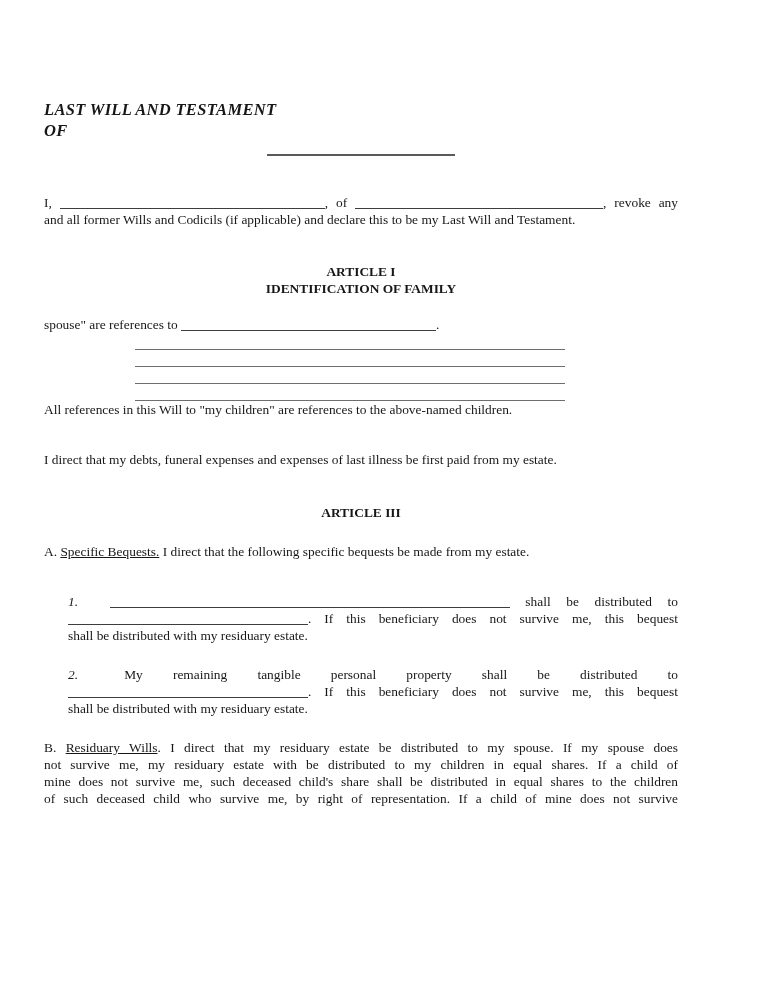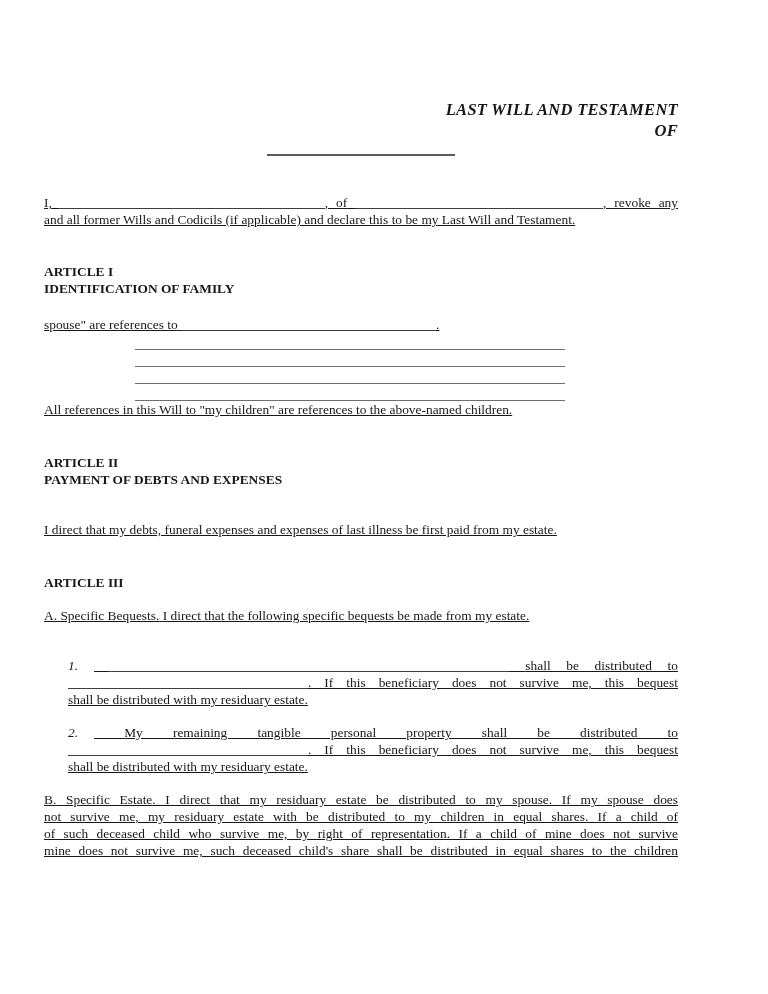--- a/index.html
+++ b/index.html
@@ -8,39 +8,39 @@
     width: 768px;
     height: 994px;
     background: #ffffff;
     overflow: hidden;
     font-family: "Liberation Serif", serif;
     color: #171717;
     font-size: 13.4px;
   }
   .content { padding: 99px 90px 0 44px; } 
 
-  .ln { line-height: 17px; text-decoration: underline; }
+  .ln { line-height: 17px; }
   .just { text-align: justify; text-align-last: justify; white-space: nowrap; }
 
-  .title-block { text-align: right; }
+  .title-block { text-align: left; }
   .title-line {
     font-weight: bold;
     font-style: italic;
     font-size: 16.5px;
     line-height: 21px;
     letter-spacing: 0.3px;
   }
   .name-line {
     width: 188px;
     height: 0;
     margin: 13px auto 0 auto;
     border-bottom: 2px solid #5a5a5a;
   }
 
-  .heading { font-weight: bold; line-height: 17px; }
+  .heading { font-weight: bold; line-height: 17px; text-align: center; }
 
   .blank {
     display: inline-block;
     height: 12px;
     vertical-align: -2px;
     border-bottom: 1px solid #3d3d3d;
   }
   .w265 { width: 265px; }
   .w248 { width: 248px; }
   .w258 { width: 258px; }
@@ -56,21 +56,21 @@
   }
 
   .indent { padding-left: 24px; }
   .num { display: inline-block; width: 26px; font-style: italic; }
   .u { text-decoration: underline; }
 
   .mt38 { margin-top: 38px; }
   .mt36 { margin-top: 36px; }
   .mt35 { margin-top: 35px; }
   .mt19 { margin-top: 19px; }
-  .mt18 { margin-top: 16px; }
+  .mt18 { margin-top: 22px; }
   .mt17 { margin-top: 33px; }
 </style>
 </head>
 <body>
 
 <div class="page">
   <div class="content">
 
     <div class="title-block">
       <div class="title-line">LAST WILL AND TESTAMENT</div>
@@ -102,24 +102,20 @@
 
     <div>
       <div class="child-line"></div>
       <div class="child-line"></div>
       <div class="child-line"></div>
       <div class="child-line"></div>
     </div>
 
     <div class="ln">All references in this Will to "my children" are references to the above-named children.</div>
 
-    <div class="heading mt36">
-      <div>ARTICLE II</div>
-      <div>PAYMENT OF DEBTS AND EXPENSES</div>
-    </div>
 
     <div class="ln mt17">I direct that my debts, funeral expenses and expenses of last illness be first paid from my estate.</div>
 
     <div class="heading mt36">
       <div>ARTICLE III</div>
     </div>
 
     <div class="ln mt18">
       <span>A.</span>
       <span class="u">Specific Bequests.</span>
@@ -145,21 +141,21 @@
       </div>
       <div class="ln just">
         <span class="blank w240"></span><span>.  If this beneficiary does not survive me, this bequest</span>
       </div>
       <div class="ln">shall be distributed with my residuary estate.</div>
     </div>
 
     <div class="mt18">
       <div class="ln just">
         <span>B.</span>
-        <span class="u">Specific Estate</span><span>.  I direct that my residuary estate be distributed to my spouse.  If my spouse does</span>
+        <span class="u">Residuary Wills</span><span>.  I direct that my residuary estate be distributed to my spouse.  If my spouse does</span>
       </div>
       <div class="ln just">not survive me, my residuary estate with be distributed to my children in equal shares.  If a child of</div>
+      <div class="ln just">mine does not survive me, such deceased child's share shall be distributed in equal shares to the children</div>
       <div class="ln just">of such deceased child who survive me, by right of representation.  If a child of mine does not survive</div>
-      <div class="ln just">mine does not survive me, such deceased child's share shall be distributed in equal shares to the children</div>
     </div>
 
   </div>
 </div>
 
 </body></html>

